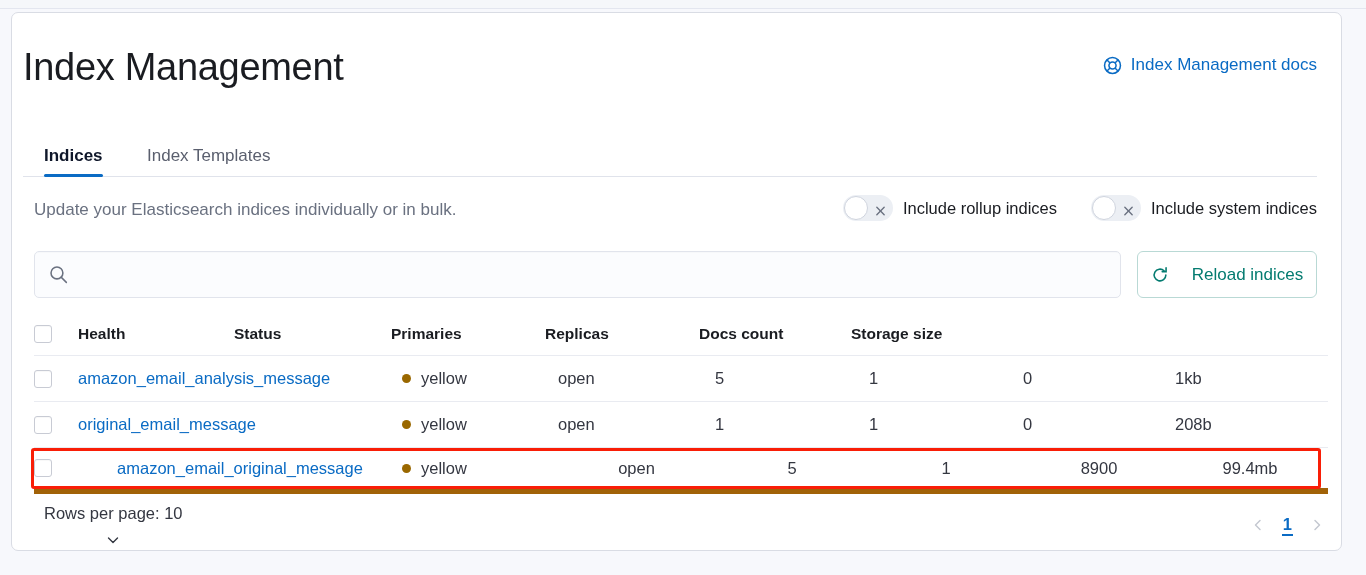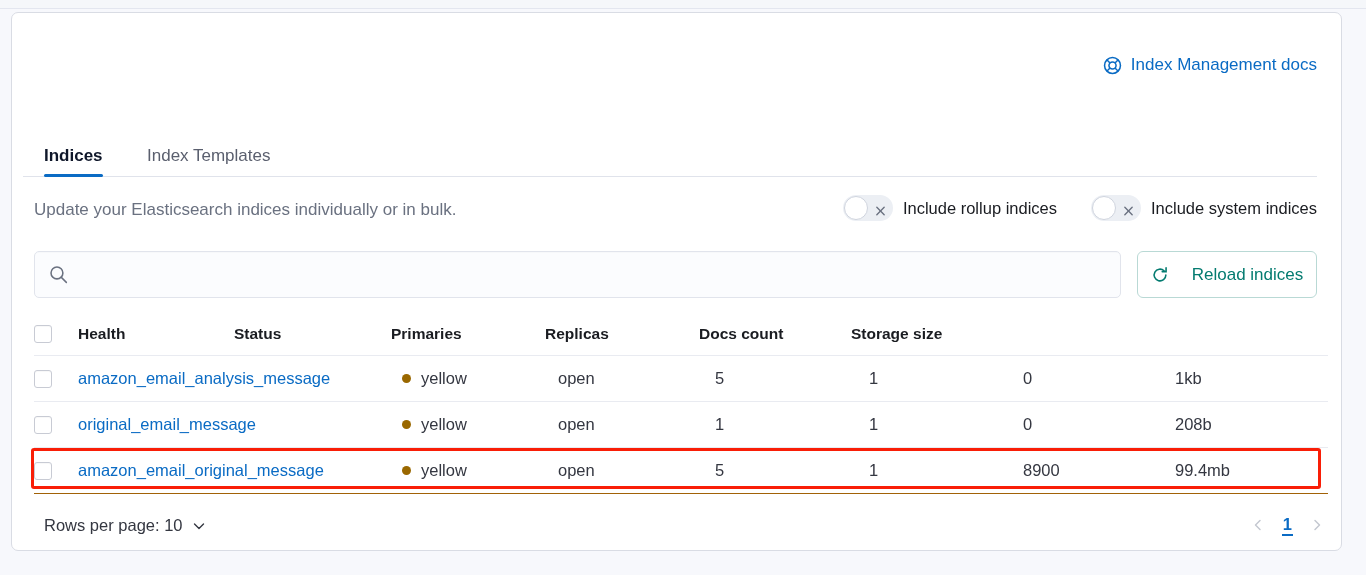--- a/index.html
+++ b/index.html
@@ -138,21 +138,21 @@
   .table {
     position: absolute; left: 22px; top: 300px; width: 1294px;
   }
   .trow {
     display: flex; align-items: center;
     height: 46px;
     border-bottom: 1px solid #e9ebf1;
     position: relative;
   }
   .trow.head { height: 43px; }
-  .trow.last { border-bottom: 1px solid #a16207; }
+  .trow.last { border-bottom: 6px solid #a16207; text-align: center; }
   .c-check { width: 44px; flex: none; display: flex; align-items: center; }
   .cbox {
     width: 18px; height: 18px; border-radius: 3px;
     border: 1px solid #c8cbd4; background: #fff;
     box-shadow: inset 0 1px 1px rgba(0,0,0,0.03);
     cursor: pointer;
   }
   .c-name   { width: 324px; flex: none; }
   .c-health { width: 156px; flex: none; }
   .c-status { width: 157px; flex: none; }
@@ -182,40 +182,42 @@
 
   
   .footer {
     position: absolute; left: 22px; top: 492px; width: 1294px; height: 40px;
     display: flex; align-items: center; justify-content: space-between;
   }
   .rows-per-page {
     display: flex; align-items: center; gap: 9px;
     font-size: 16.5px; color: #343741; cursor: pointer;
     padding-left: 10px;
+    flex-direction: column;
   }
   .chev-down { width: 14px; height: 14px; }
   .pager { display: flex; align-items: center; gap: 13px; }
   .pg-arrow { width: 22px; height: 22px; display: flex; align-items: center; justify-content: center; cursor: pointer; }
   .pg-num {
     font-size: 16.5px; color: #0a6bc4; font-weight: bold;
     border-bottom: 2px solid #0a6bc4;
     line-height: 19px; cursor: pointer;
     padding: 0 1px;
   }
 </style>
 </head>
 <body>
 
 <div class="page-bg"></div>
 <div class="top-strip"></div>
 
 <div class="panel">
 
   <div class="hdr">
+    <div class="page-title">Index Management</div>
     <div class="docs-link">
       <span class="help-icon">
         <svg viewBox="0 0 16 16" width="19" height="19" fill="none" stroke="#0a6bc4" stroke-width="1.3">
           <circle cx="8" cy="8" r="6.7"></circle>
           <circle cx="8" cy="8" r="3"></circle>
           <line x1="3.2" y1="3.2" x2="5.9" y2="5.9"></line>
           <line x1="10.1" y1="10.1" x2="12.8" y2="12.8"></line>
           <line x1="12.8" y1="3.2" x2="10.1" y2="5.9"></line>
           <line x1="5.9" y1="10.1" x2="3.2" y2="12.8"></line>
         </svg>

